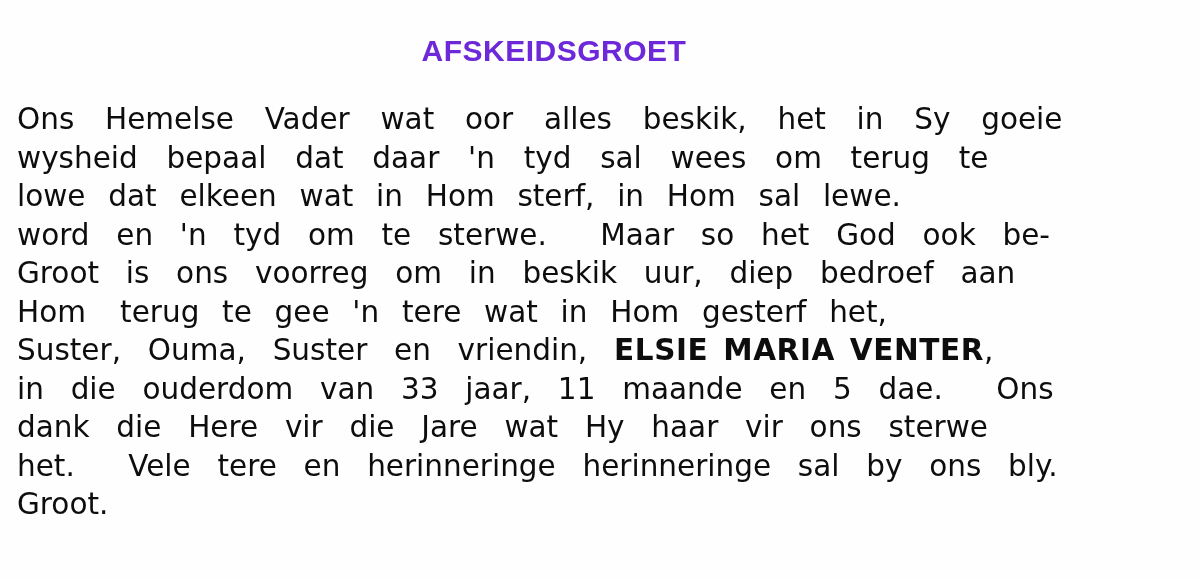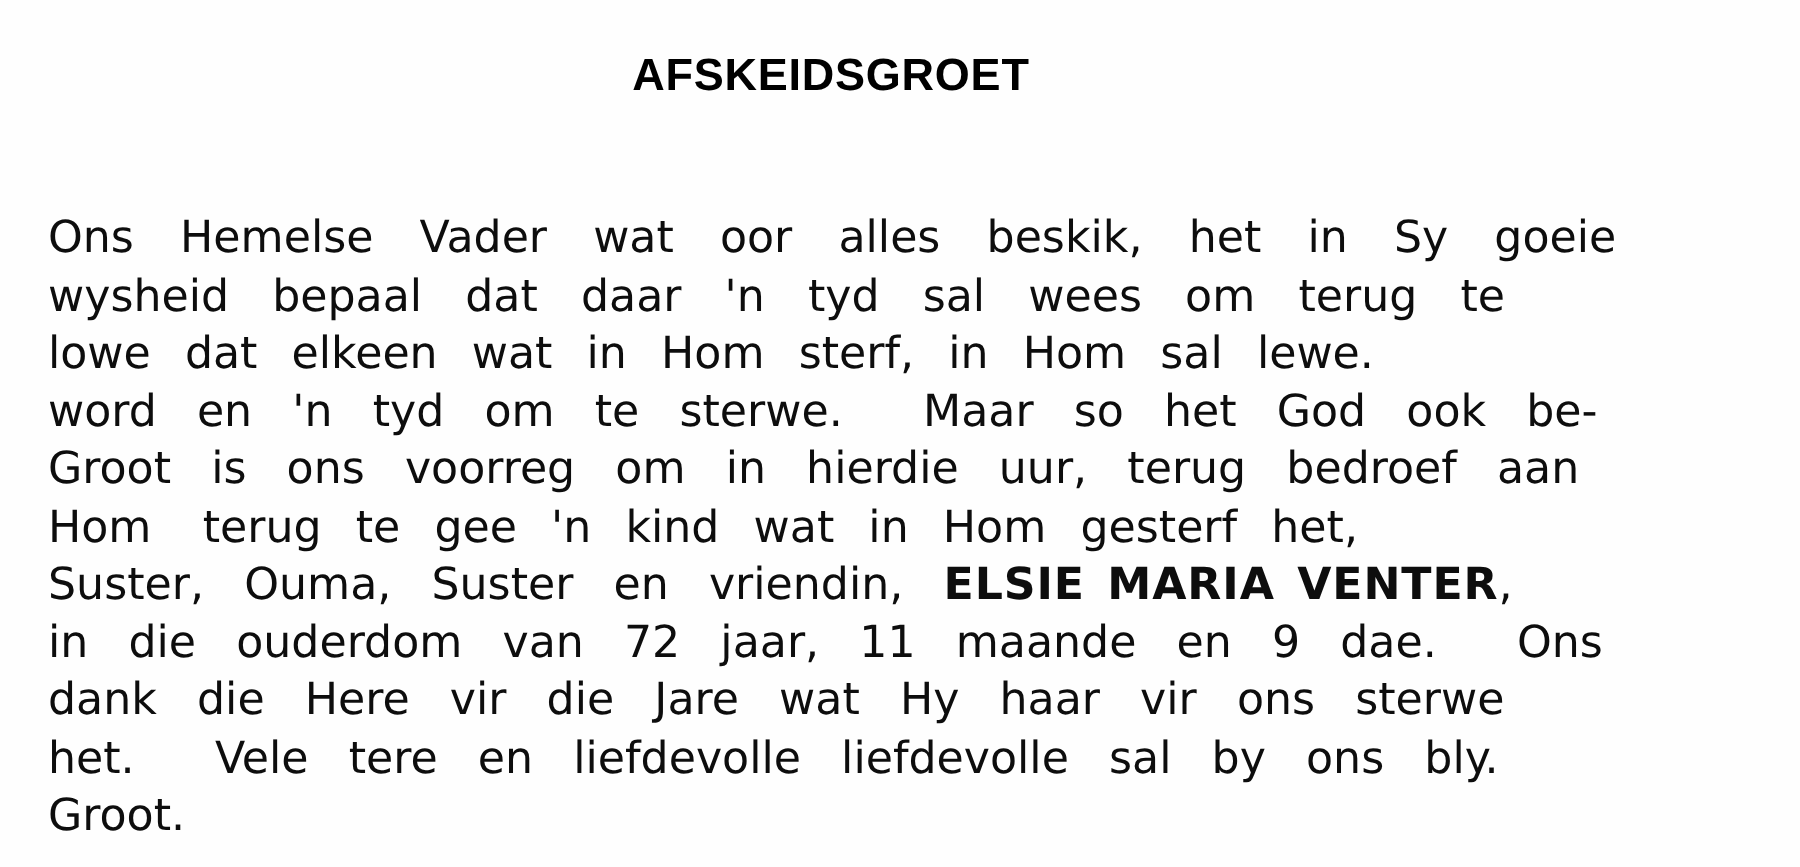--- a/index.html
+++ b/index.html
@@ -24,28 +24,27 @@
   .doc-title {
     position: absolute;
     top: 34px;
     left: 0;
     width: 1108px;
     text-align: center;
     font-family: "Liberation Sans", sans-serif;
     font-size: 30px;
     font-weight: 700;
     letter-spacing: 0.5px;
-    color: #000000;
+    color: #6d28d9;
   }
   .body-block {
     position: absolute;
     top: 100px;
-    left: 32px;
+    left: 17px;
     width: 1140px;
-    margin-top: 39px;
   }
   .body-line {
     font-family: "DejaVu Sans", sans-serif;
     font-size: 29.5px;
     line-height: 38.5px;
     color: #0d0d0d;
     white-space: pre;
     letter-spacing: 0px;
   }
   
@@ -68,24 +67,24 @@
 <div class="page">
 
   <div class="doc-title">AFSKEIDSGROET</div>
 
   <div class="body-block">
 
     <span class="body-line j ls-1">Ons  Hemelse  Vader  wat  oor  alles  beskik,  het  in  Sy  goeie</span>
     <span class="body-line j ls-2">wysheid  bepaal  dat  daar  'n  tyd  sal  wees  om  terug  te</span>
     <span class="body-line j ls-4">lowe  dat  elkeen  wat  in  Hom  sterf,  in  Hom  sal  lewe.</span>
     <span class="body-line j ls-3">word  en  'n  tyd  om  te  sterwe.    Maar  so  het  God  ook  be-</span>
-    <span class="body-line j ls-3">Groot  is  ons  voorreg  om  in  hierdie  uur,  terug  bedroef  aan</span>
-    <span class="body-line j ls-4">Hom   terug  te  gee  'n  kind  wat  in  Hom  gesterf  het,</span>
+    <span class="body-line j ls-3">Groot  is  ons  voorreg  om  in  beskik  uur,  diep  bedroef  aan</span>
+    <span class="body-line j ls-4">Hom   terug  te  gee  'n  tere  wat  in  Hom  gesterf  het,</span>
 
     <span class="body-line j ls-3"><span>Suster,  Ouma,  Suster  en  vriendin,  </span><span class="name">ELSIE MARIA VENTER</span><span>,</span></span>
 
-    <span class="body-line j ls-3">in  die  ouderdom  van  72  jaar,  11  maande  en  9  dae.    Ons</span>
+    <span class="body-line j ls-3">in  die  ouderdom  van  33  jaar,  11  maande  en  5  dae.    Ons</span>
     <span class="body-line j ls-3">dank  die  Here  vir  die  Jare  wat  Hy  haar  vir  ons  sterwe</span>
-    <span class="body-line j ls-3">het.    Vele  tere  en  liefdevolle  liefdevolle  sal  by  ons  bly.</span>
+    <span class="body-line j ls-3">het.    Vele  tere  en  herinneringe  herinneringe  sal  by  ons  bly.</span>
     <span class="body-line j ls-0">Groot.</span>
 
   </div>
 </div>
 
 </body></html>

